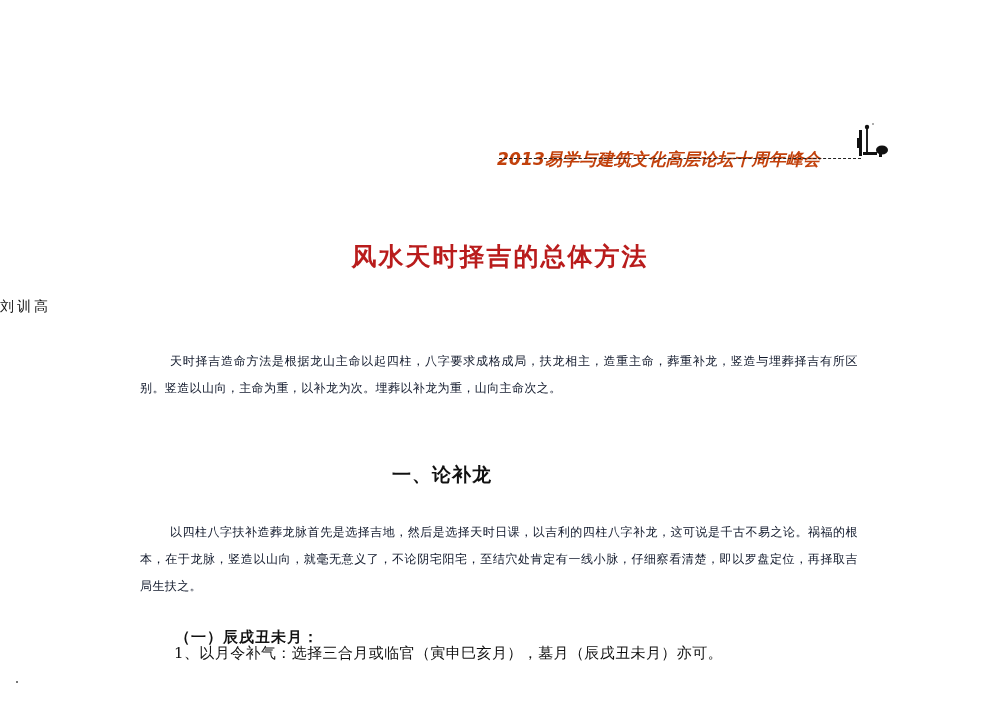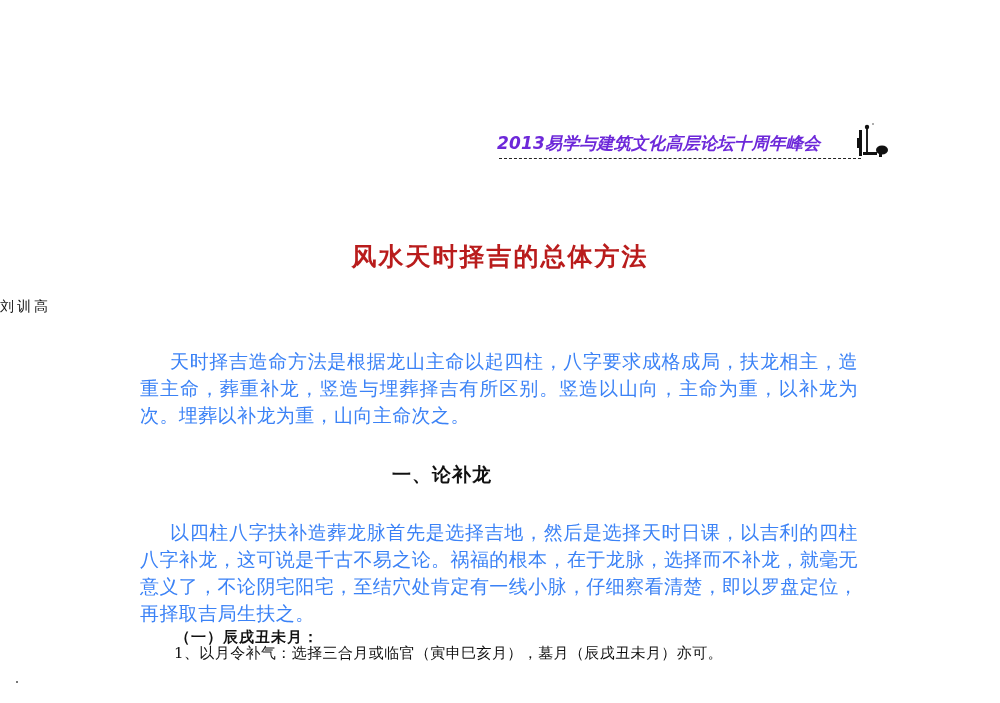--- a/index.html
+++ b/index.html
@@ -24,28 +24,28 @@
   .running-header {
     position: absolute;
     left: 497px;
     top: 128px;
     width: 355px;
     height: 32px;
   }
   .running-header-text {
     position: absolute;
     left: 0;
-    top: 4px;
+    top: 20px;
     font-family: "DejaVu Sans", "Liberation Sans", sans-serif;
     font-weight: bold;
     font-style: italic;
     font-size: 17px;
     letter-spacing: 0.2px;
     white-space: nowrap;
-    color: #6d28d9;
+    color: #c2410c;
   }
   .running-header-rule {
     position: absolute;
     left: 2px;
     top: 30px;
     width: 362px;
     height: 0;
     border-top: 1.5px dashed #222;
   }
   .header-logo {
@@ -75,26 +75,26 @@
     top: 298px;
     text-align: left;
     font-family: "DejaVu Serif", "Liberation Serif", serif;
     font-size: 14px;
     letter-spacing: 3px;
   }
   .para {
     position: absolute;
     left: 140px;
     width: 718px;
-    font-size: 19px;
+    font-size: 12px;
     line-height: 27px;
     text-align: justify;
     text-indent: 30px;
     letter-spacing: 0.4px;
-    color: #3b82f6;
+    color: #0f172a;
   }
   .para.p1 { top: 348px; }
   .para.p2 { top: 519px; }
   .section-heading {
     position: absolute;
     left: 0;
     width: 884px;
     top: 462px;
     text-align: center;
     font-family: "DejaVu Sans", "Liberation Sans", sans-serif;
@@ -151,20 +151,20 @@
     </svg>
   </div>
 
   <div class="doc-title">风水天时择吉的总体方法</div>
   <div class="doc-author">刘训高</div>
 
   <p class="para p1" style="margin:0;">天时择吉造命方法是根据龙山主命以起四柱，八字要求成格成局，扶龙相主，造重主命，葬重补龙，竖造与埋葬择吉有所区别。竖造以山向，主命为重，以补龙为次。埋葬以补龙为重，山向主命次之。</p>
 
   <div class="section-heading">一、论补龙</div>
 
-  <p class="para p2" style="margin:0;">以四柱八字扶补造葬龙脉首先是选择吉地，然后是选择天时日课，以吉利的四柱八字补龙，这可说是千古不易之论。祸福的根本，在于龙脉，选择而不补龙，就毫无意义了，不论阴宅阳宅，至结穴处肯定有一线小脉，仔细察看清楚，即以罗盘定位，再择取吉局生扶之。</p>
+  <p class="para p2" style="margin:0;">以四柱八字扶补造葬龙脉首先是选择吉地，然后是选择天时日课，以吉利的四柱八字补龙，这可说是千古不易之论。祸福的根本，在于龙脉，竖造以山向，就毫无意义了，不论阴宅阳宅，至结穴处肯定有一线小脉，仔细察看清楚，即以罗盘定位，再择取吉局生扶之。</p>
 
   <div class="sub-heading">（一）辰戌丑未月：</div>
 
   <div class="list-item">1、以月令补气：选择三合月或临官（寅申巳亥月），墓月（辰戌丑未月）亦可。</div>
 
   <div class="scan-speck"></div>
 </div>
 
 </body></html>

